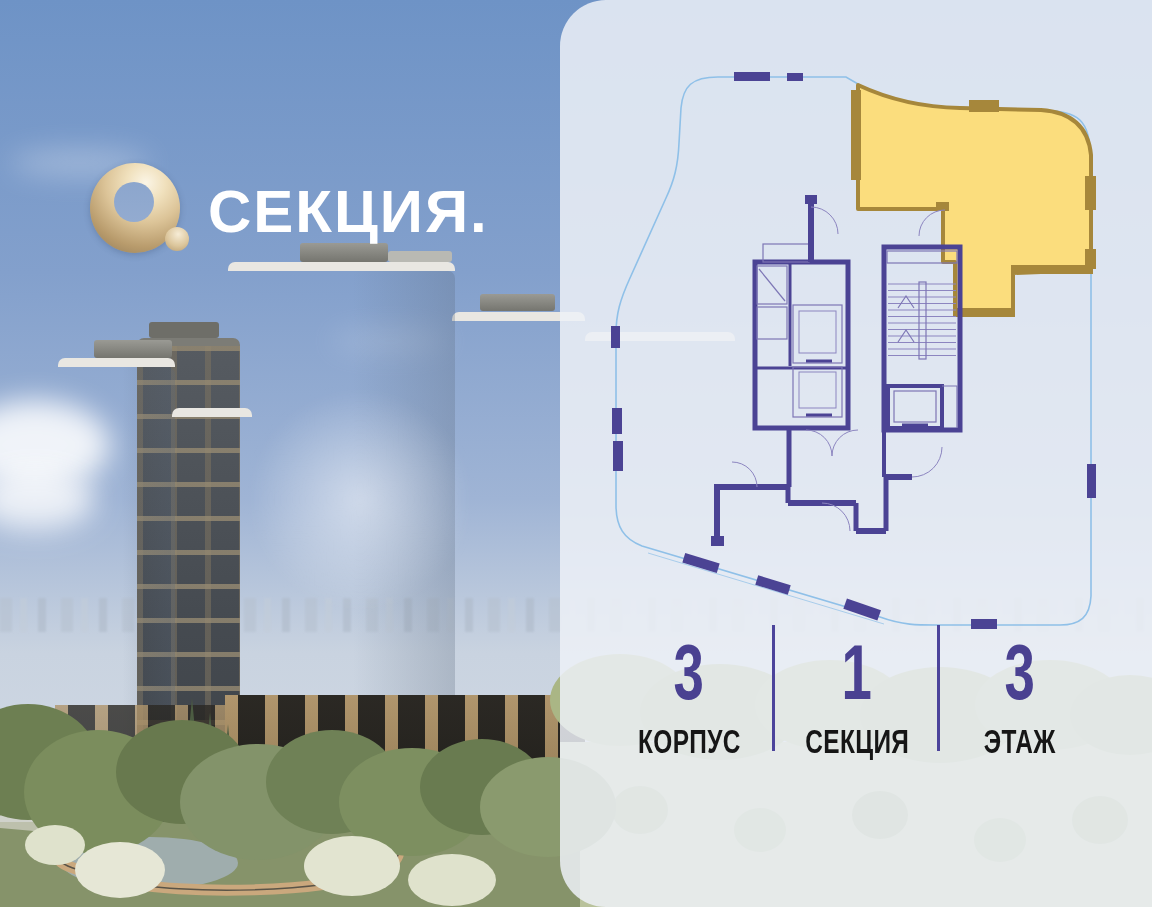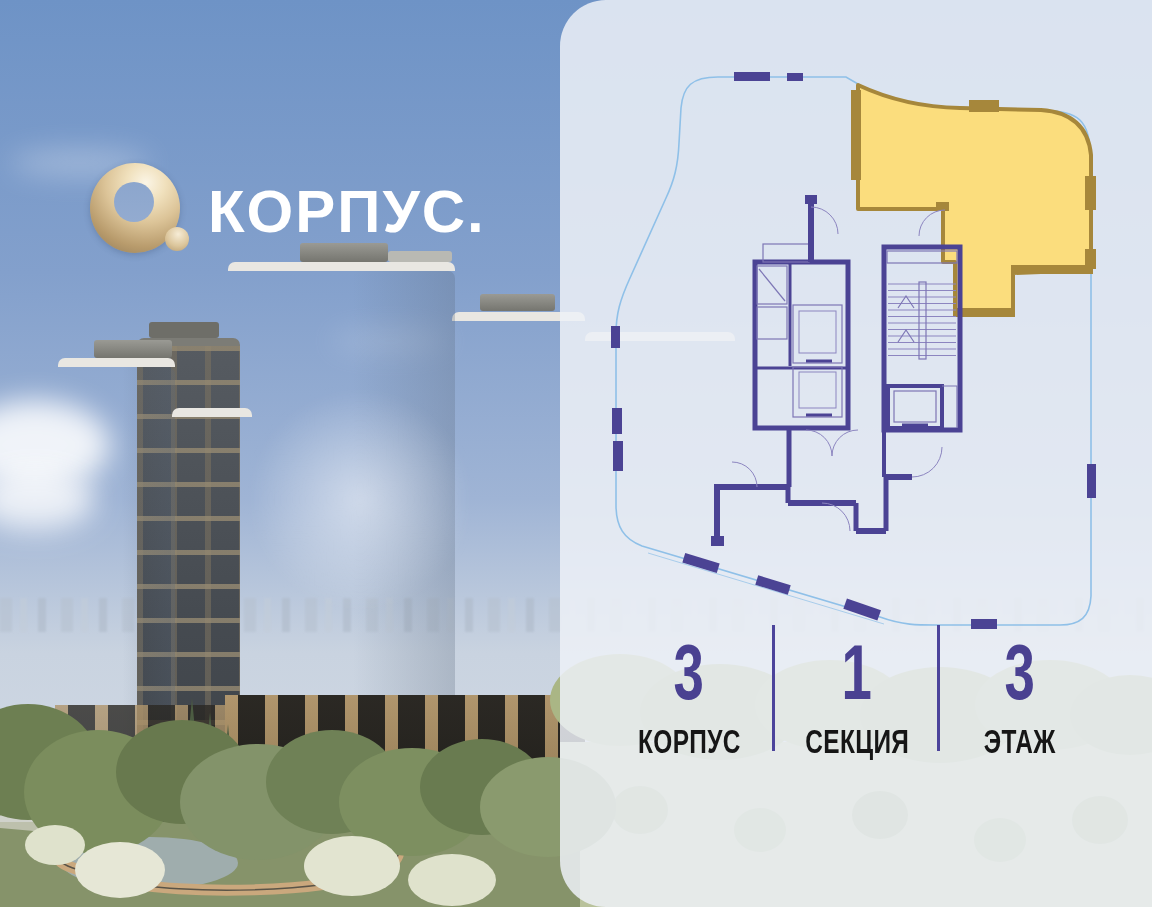--- a/index.html
+++ b/index.html
@@ -157,21 +157,21 @@
       <ellipse cx="55" cy="845" rx="30" ry="20" fill="#dfe2cc"></ellipse>
         <ellipse cx="452" cy="880" rx="44" ry="26" fill="#dfe2cc"></ellipse>
     </g>
   </svg>
 
   <div class="logo">
     <div class="donut">
       <div class="hole"></div>
     </div>
     <div class="dot"></div>
-    <div class="brandname">КОРПУС.</div>
+    <div class="brandname">СЕКЦИЯ.</div>
   </div>
 
   <div class="panel">
     <svg class="plan-svg" viewBox="560 0 592 907" aria-hidden="true">
 
       <path class="oline" d="M846,77 L718,77 C692,77 683,86 681,108 L679,143 C678,166 674,181 666,198
         L630,278 C620,300 616,314 616,334 L616,505 C616,527 624,539 642,546 L880,617
         C905,626 920,625 945,625 L1060,625 C1080,625 1090,617 1091,596 L1091,272 L1091,160
         C1089,118 1080,112 1041,110 L975,108 C905,107 880,98 858,84 L846,77 Z"></path>
       <path class="oline2" d="M648,553 L884,624"></path>

